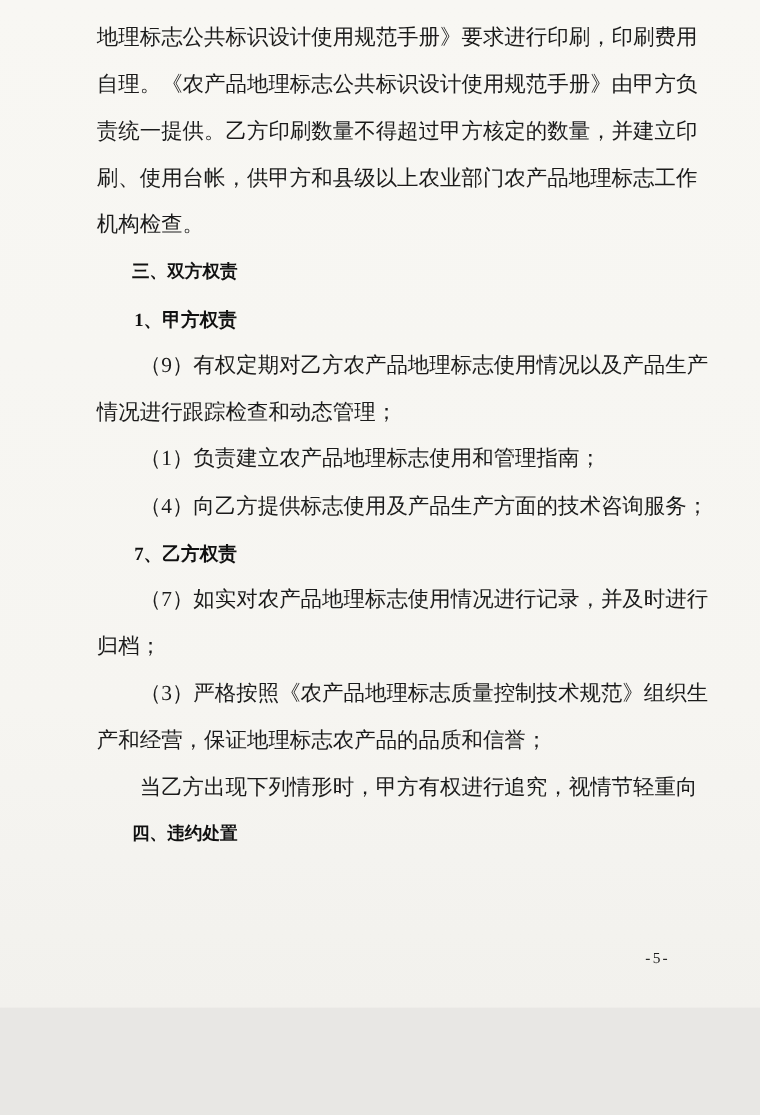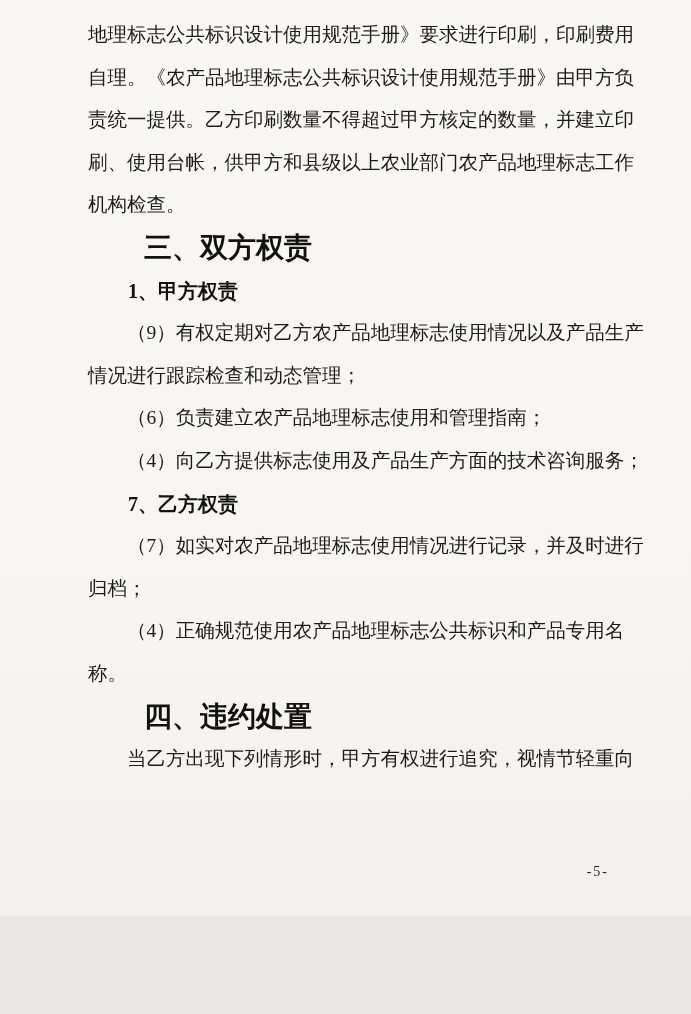--- a/index.html
+++ b/index.html
@@ -29,27 +29,27 @@
     font-size: 19.5px;
     line-height: 42.6px;
     text-align: left;
     letter-spacing: 0px;
     word-break: break-all;
     color: #1b1b1b;
   }
   .para.indent { text-indent: 2em; }
   .para.heading1 {
     font-weight: bold;
-    font-family: Liberation Serif, serif;
-    font-size: 28px;
+    font-family: Liberation Mono, monospace;
+    font-size: 16px;
     color: #111;
   }
   .para.heading2 {
     font-weight: bold;
-    font-size: 20px;
+    font-size: 17px;
     color: #111;
   }
   .page-number {
     position: absolute;
     right: 82px;
     bottom: 36px;
     font-size: 14px;
     letter-spacing: 2px;
     color: #1b1b1b;
     font-family: "Liberation Serif", "DejaVu Serif", serif;
@@ -57,22 +57,22 @@
 </style>
 </head>
 <body>
 
 <div class="page">
   <div class="content">
       <p class="para body">地理标志公共标识设计使用规范手册》要求进行印刷，印刷费用自理。《农产品地理标志公共标识设计使用规范手册》由甲方负责统一提供。乙方印刷数量不得超过甲方核定的数量，并建立印刷、使用台帐，供甲方和县级以上农业部门农产品地理标志工作机构检查。</p>
       <p class="para heading1 indent">三、双方权责</p>
       <p class="para heading2 indent">1、甲方权责</p>
       <p class="para body indent">（9）有权定期对乙方农产品地理标志使用情况以及产品生产情况进行跟踪检查和动态管理；</p>
-      <p class="para body indent">（6）负责建立农产品地理标志使用和管理指南；</p>
+      <p class="para body indent">（1）负责建立农产品地理标志使用和管理指南；</p>
       <p class="para body indent">（4）向乙方提供标志使用及产品生产方面的技术咨询服务；</p>
       <p class="para heading2 indent">7、乙方权责</p>
       <p class="para body indent">（7）如实对农产品地理标志使用情况进行记录，并及时进行归档；</p>
-      <p class="para body indent">（4）正确规范使用农产品地理标志公共标识和产品专用名称。</p>
+      <p class="para body indent">（3）严格按照《农产品地理标志质量控制技术规范》组织生产和经营，保证地理标志农产品的品质和信誉；</p>
+      <p class="para body indent">当乙方出现下列情形时，甲方有权进行追究，视情节轻重向</p>
       <p class="para heading1 indent">四、违约处置</p>
-      <p class="para body indent">当乙方出现下列情形时，甲方有权进行追究，视情节轻重向</p>
     </div>
   <div class="page-number">-5-</div>
 </div>
 
 </body></html>

